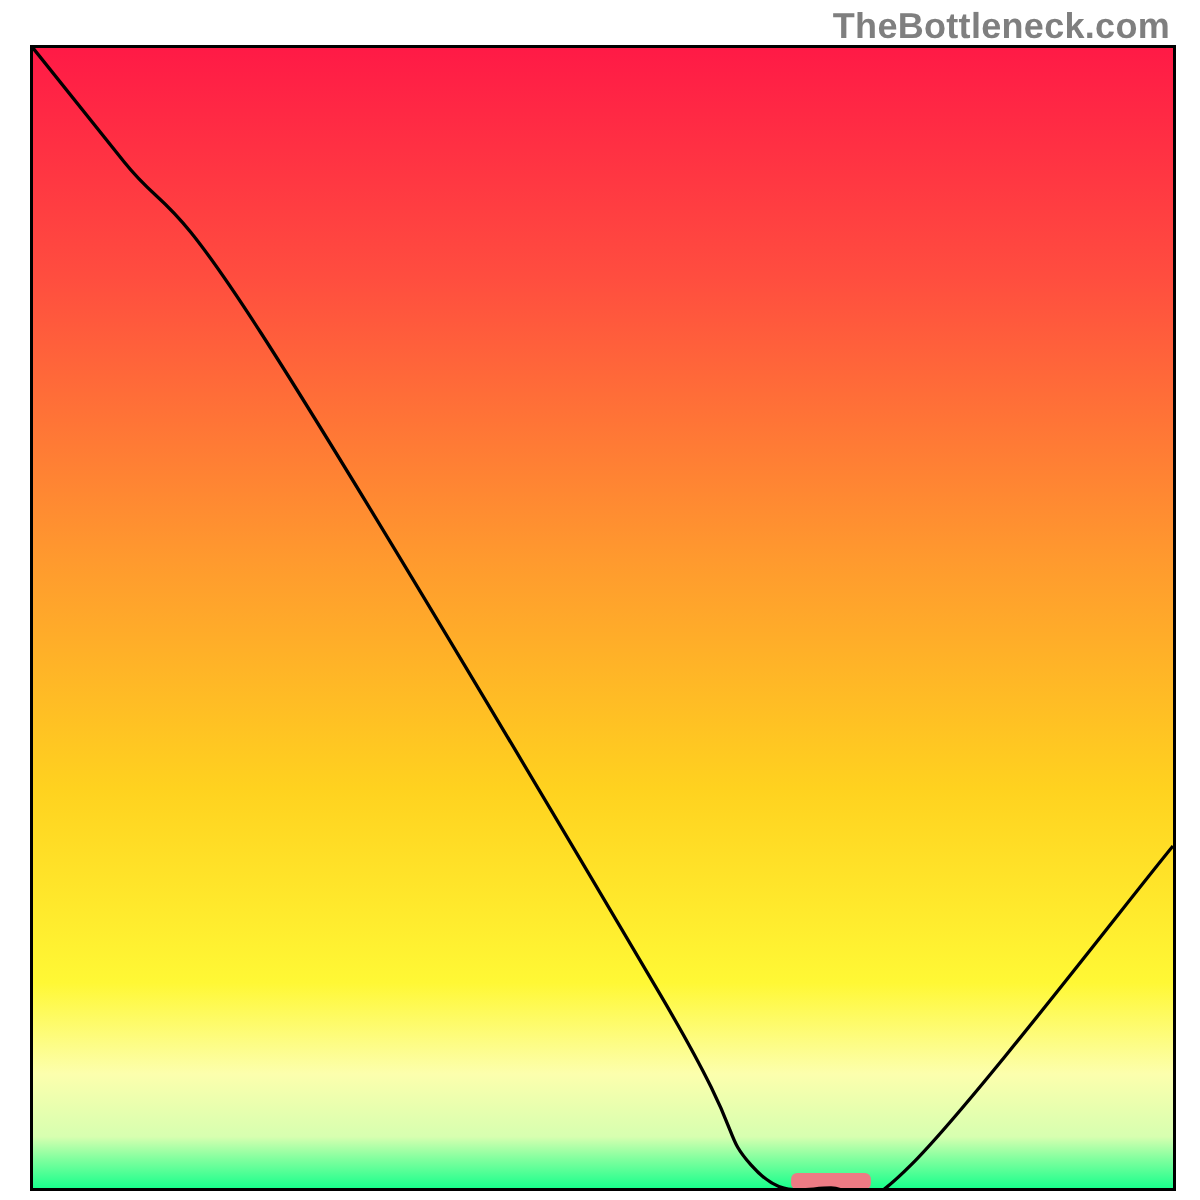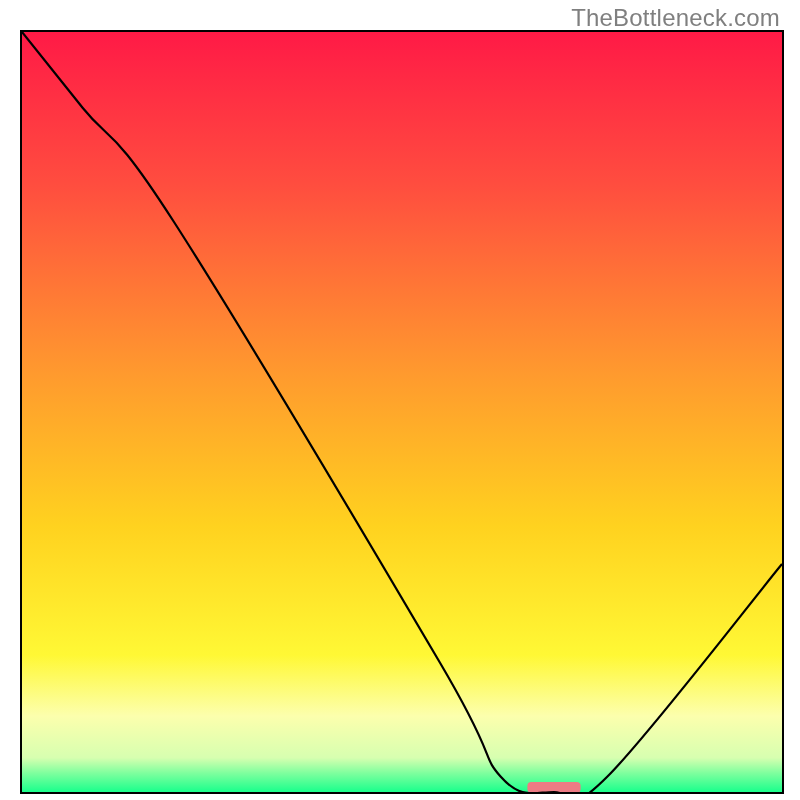--- a/index.html
+++ b/index.html
@@ -27,21 +27,21 @@
   .plot-svg {
     display: block;
     width: 100%;
     height: 100%;
   }
   .watermark {
     position: absolute;
     top: 4px;
     right: 20px;
     font-size: 24px;
-    font-weight: 400;
+    font-weight: 700;
     color: #7f7f7f;
     letter-spacing: 0.2px;
   }
   .curve {
     fill: none;
     stroke: #000;
     stroke-width: 2.2;
   }
   .marker {
     stroke: none;

